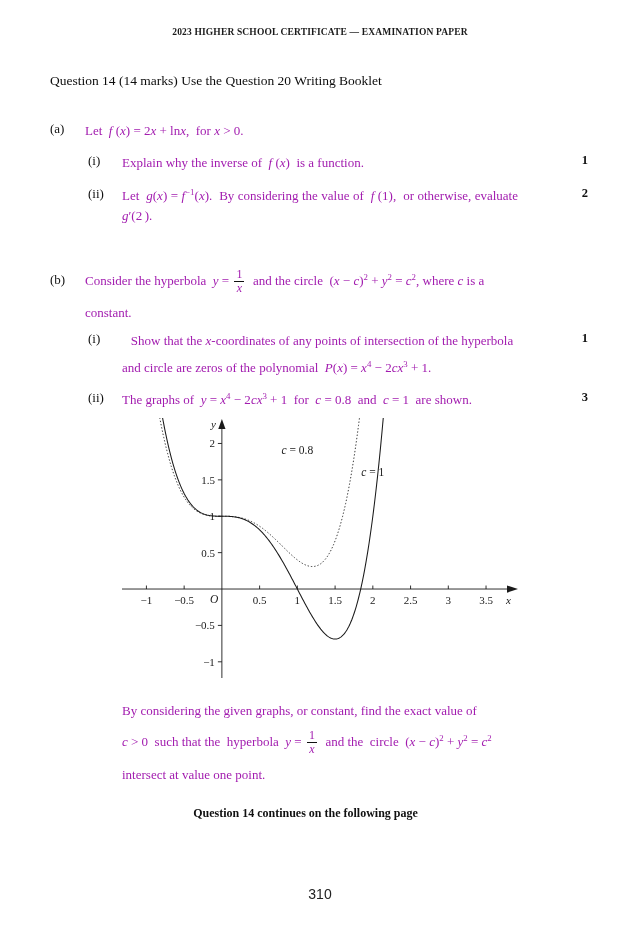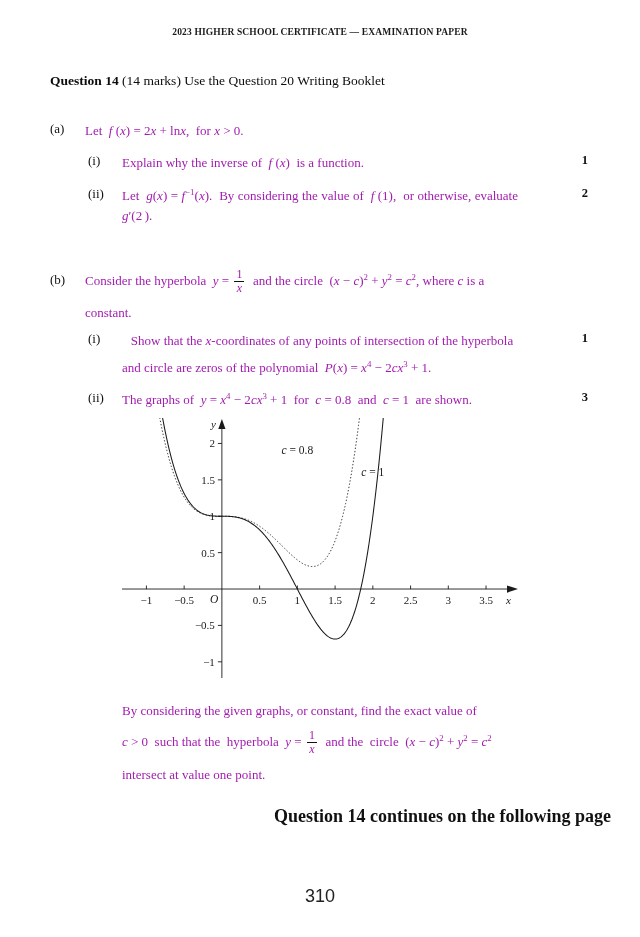--- a/index.html
+++ b/index.html
@@ -34,21 +34,21 @@
     color: #1a1a1a;
   }
   
   .qtitle {
     position: absolute;
     top: 73px;
     left: 50px;
     font-size: 13.5px;
     color: #0d0d0d;
   }
-  .qtitle b { font-weight: bold; }
+  .qtitle b { font-weight: normal; }
 
   
   .blk { position: absolute; font-size: 13px; line-height: 1.55; color: #a21caf; }
   .lbl-a  { position: absolute; font-size: 13px; }
   .lbl-r  { position: absolute; font-size: 13px; }
   .mark   { position: absolute; right: 52px; font-size: 12.5px; font-weight: bold; }
 
   .just { text-align: justify; text-justify: inter-word; }
 
   i, .it { font-style: italic; }
@@ -78,31 +78,31 @@
     height: 262px;
   }
   .graph svg { display: block; }
 
   
   .contline {
     position: absolute;
     top: 806px;
     left: 0;
     width: 611px;
-    text-align: right;
-    font-size: 18px;
+    text-align: center;
+    font-size: 12px;
     font-weight: bold;
   }
   .pageno {
     position: absolute;
     top: 886px;
     left: 0;
     width: 640px;
     text-align: center;
-    font-size: 18px;
+    font-size: 14px;
     font-family: "Liberation Sans", sans-serif;
     color: #222;
   }
 </style>
 </head>
 <body>
 
 <div class="page">
 
   <div class="hdr">2023 HIGHER SCHOOL CERTIFICATE — EXAMINATION PAPER</div>

